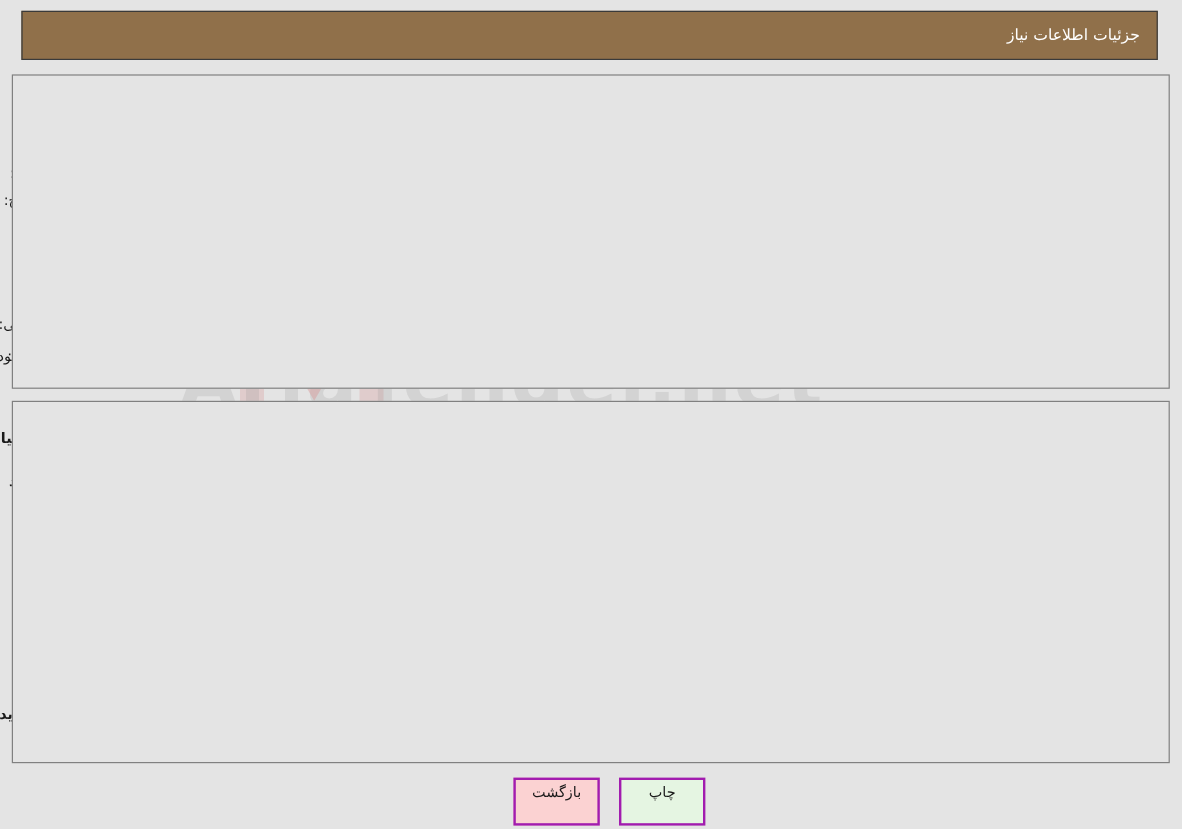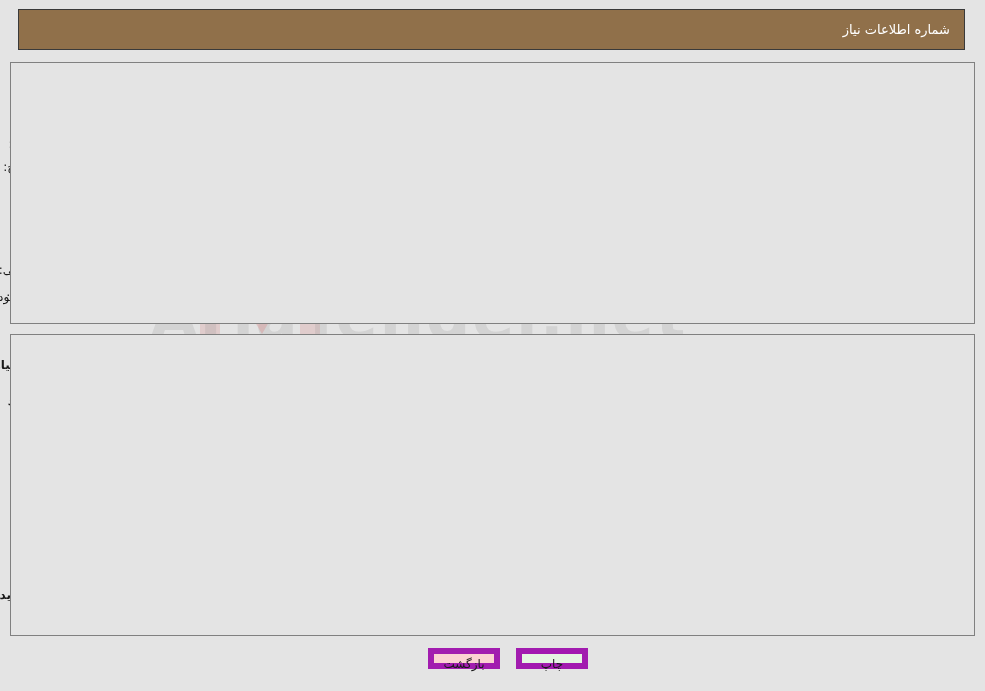--- a/index.html
+++ b/index.html
@@ -262,22 +262,22 @@
   .ta-notes  {
     position:absolute; left:45px; top:549px; width:810px; height:77px;
     border:1px solid #3a3a3a; background:#fff; box-sizing:border-box;
     font-size:12px; padding:3px 6px; text-align:right; line-height:19px;
     color:#1a1a1a; overflow:hidden;
   }
 
   
   .btn {
     position:absolute;
-    height: 21px;
-    border: 6px solid #a21caf;
+    height: 40px;
+    border: 2px solid #a21caf;
     box-sizing: border-box;
     font-size: 12px;
     line-height: 21px;
     text-align: center;
     cursor: pointer;
     color: #1a1a1a;
     z-index: 4;
   }
   #btn-back  { left:428px; top:648px; width:72px; background:#fbd2d2; }
   #btn-print { left:516px; top:648px; width:72px; background:#e5f5e2; }
@@ -286,21 +286,21 @@
 <body>
 
 <div class="watermark">
   <div class="wm-shield"></div>
   <div class="wm-arrow-stem"></div>
   <div class="wm-arrow"></div>
   <div class="wm-text">AriaTender.net</div>
 </div>
 
 <div class="title-bar">
-  <span class="ttl">شماره اطلاعات نیاز</span>
+  <span class="ttl">جزئیات اطلاعات نیاز</span>
 </div>
 
 <div class="panel" id="panel-top"></div>
 
 <div class="lbl lab-need">شماره نیاز:</div>
 <div class="box fld-need">1103092288000383</div>
 
 <div class="lbl lab-pubdate">تاریخ و ساعت اعلان عمومی:</div>
 <div class="box fld-pubdate">1403/02/17 - 13:40</div>
 

